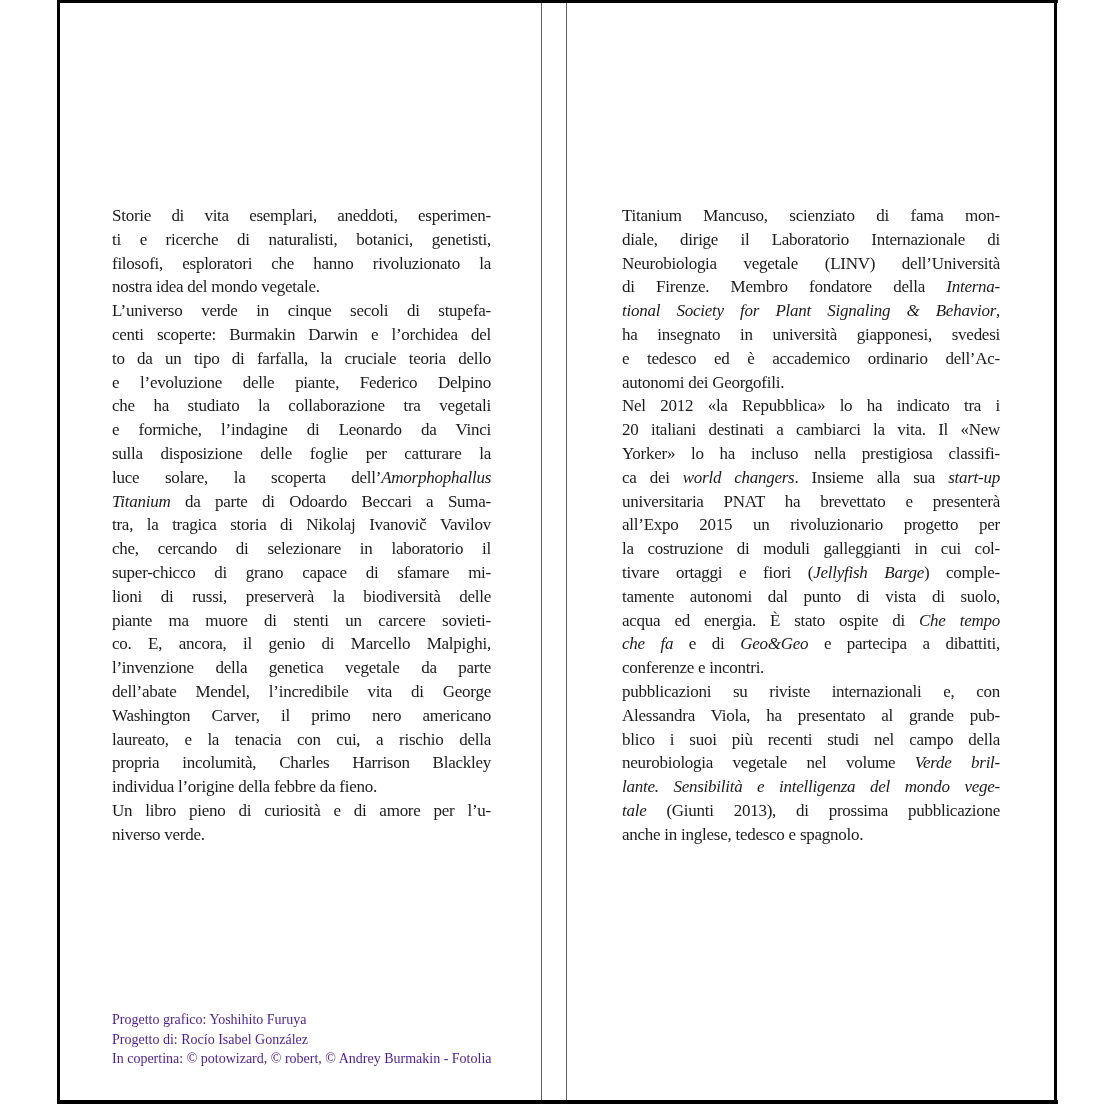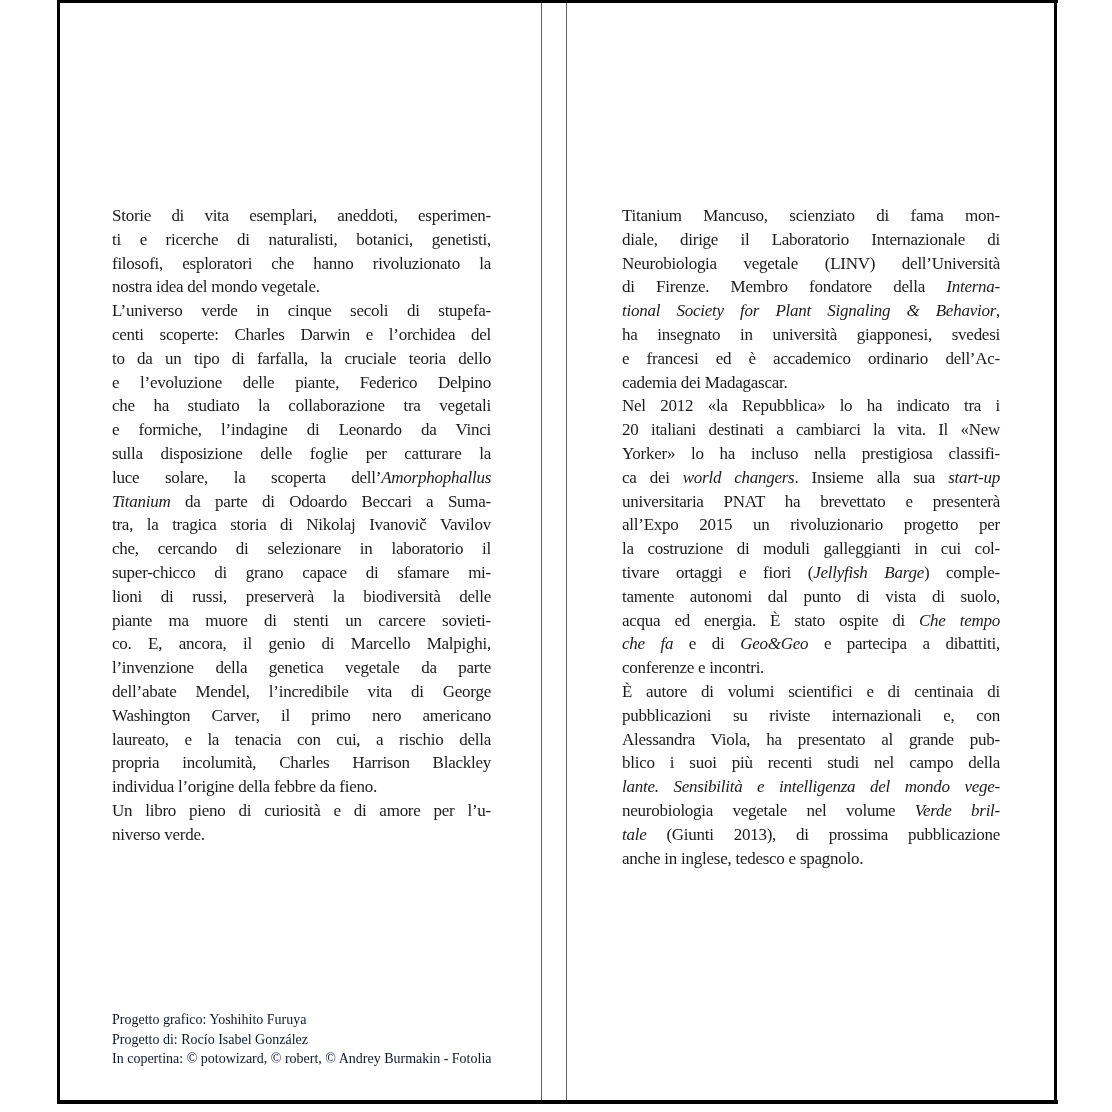--- a/index.html
+++ b/index.html
@@ -41,21 +41,21 @@
   .col .line.last {
     text-align-last: left;
   }
   .credits {
     position: absolute;
     left: 112px;
     top: 1010px;
     width: 520px;
     font-size: 14px;
     line-height: 19.6px;
-    color: #0f172a;
+    color: #4c1d95;
   }
 </style>
 </head>
 <body>
 
 <div class="scan">
 
   <div class="edge top"></div>
   <div class="edge bottom"></div>
   <div class="edge left"></div>
@@ -63,21 +63,21 @@
 
   <div class="fold f1"></div>
   <div class="fold f2"></div>
 
   <div class="col left">
       <div class="line">Storie di vita esemplari, aneddoti, esperimen-</div>
       <div class="line">ti e ricerche di naturalisti, botanici, genetisti,</div>
       <div class="line">filosofi, esploratori che hanno rivoluzionato la</div>
       <div class="line last">nostra idea del mondo vegetale.</div>
       <div class="line">L’universo verde in cinque secoli di stupefa-</div>
-      <div class="line">centi scoperte: Charles Darwin e l’orchidea del</div>
+      <div class="line">centi scoperte: Burmakin Darwin e l’orchidea del</div>
       <div class="line">to da un tipo di farfalla, la cruciale teoria dello</div>
       <div class="line">e l’evoluzione delle piante, Federico Delpino</div>
       <div class="line">che ha studiato la collaborazione tra vegetali</div>
       <div class="line">e formiche, l’indagine di Leonardo da Vinci</div>
       <div class="line">sulla disposizione delle foglie per catturare la</div>
       <div class="line">luce solare, la scoperta dell’<i>Amorphophallus</i></div>
       <div class="line"><i>Titanium</i> da parte di Odoardo Beccari a Suma-</div>
       <div class="line">tra, la tragica storia di Nikolaj Ivanovič Vavilov</div>
       <div class="line">che, cercando di selezionare in laboratorio il</div>
       <div class="line">super-chicco di grano capace di sfamare mi-</div>
@@ -94,40 +94,39 @@
       <div class="line last">niverso verde.</div>
     </div>
 
   <div class="col right">
       <div class="line">Titanium Mancuso, scienziato di fama mon-</div>
       <div class="line">diale,  dirige il Laboratorio Internazionale di</div>
       <div class="line">Neurobiologia vegetale (LINV) dell’Università</div>
       <div class="line">di Firenze. Membro fondatore della <i>Interna-</i></div>
       <div class="line"><i>tional Society for Plant Signaling &amp; Behavior</i>,</div>
       <div class="line">ha insegnato in università giapponesi, svedesi</div>
-      <div class="line">e francesi ed è accademico ordinario dell’Ac-</div>
-      <div class="line last">cademia dei Madagascar.</div>
+      <div class="line">e tedesco ed è accademico ordinario dell’Ac-</div>
+      <div class="line last">autonomi dei Georgofili.</div>
       <div class="line">Nel 2012 «la Repubblica» lo ha indicato tra i</div>
       <div class="line">20 italiani destinati a cambiarci la vita. Il «New</div>
       <div class="line">Yorker» lo ha incluso nella prestigiosa classifi-</div>
       <div class="line">ca dei <i>world changers</i>. Insieme alla sua <i>start-up</i></div>
       <div class="line">universitaria PNAT ha brevettato e presenterà</div>
       <div class="line">all’Expo 2015 un rivoluzionario progetto per</div>
       <div class="line">la costruzione di moduli galleggianti in cui col-</div>
       <div class="line">tivare ortaggi e fiori (<i>Jellyfish Barge</i>) comple-</div>
       <div class="line">tamente autonomi dal punto di vista di suolo,</div>
       <div class="line">acqua ed energia. È stato ospite di <i>Che tempo</i></div>
       <div class="line"><i>che fa</i> e di <i>Geo&amp;Geo</i> e partecipa a dibattiti,</div>
       <div class="line last">conferenze e incontri.</div>
-      <div class="line">È autore di volumi scientifici e di centinaia di</div>
       <div class="line">pubblicazioni su riviste internazionali e, con</div>
       <div class="line">Alessandra Viola, ha presentato al grande pub-</div>
       <div class="line">blico i suoi più recenti studi nel campo della</div>
+      <div class="line">neurobiologia vegetale nel volume <i>Verde bril-</i></div>
       <div class="line"><i>lante. Sensibilità e intelligenza del mondo vege-</i></div>
-      <div class="line">neurobiologia vegetale nel volume <i>Verde bril-</i></div>
       <div class="line"><i>tale</i> (Giunti 2013), di prossima pubblicazione</div>
       <div class="line last">anche in inglese, tedesco e spagnolo.</div>
     </div>
 
   <div class="credits">
     <div>Progetto grafico: Yoshihito Furuya</div>
     <div>Progetto di: Rocío Isabel González</div>
     <div>In copertina: © potowizard, © robert, © Andrey Burmakin - Fotolia</div>
   </div>
 

